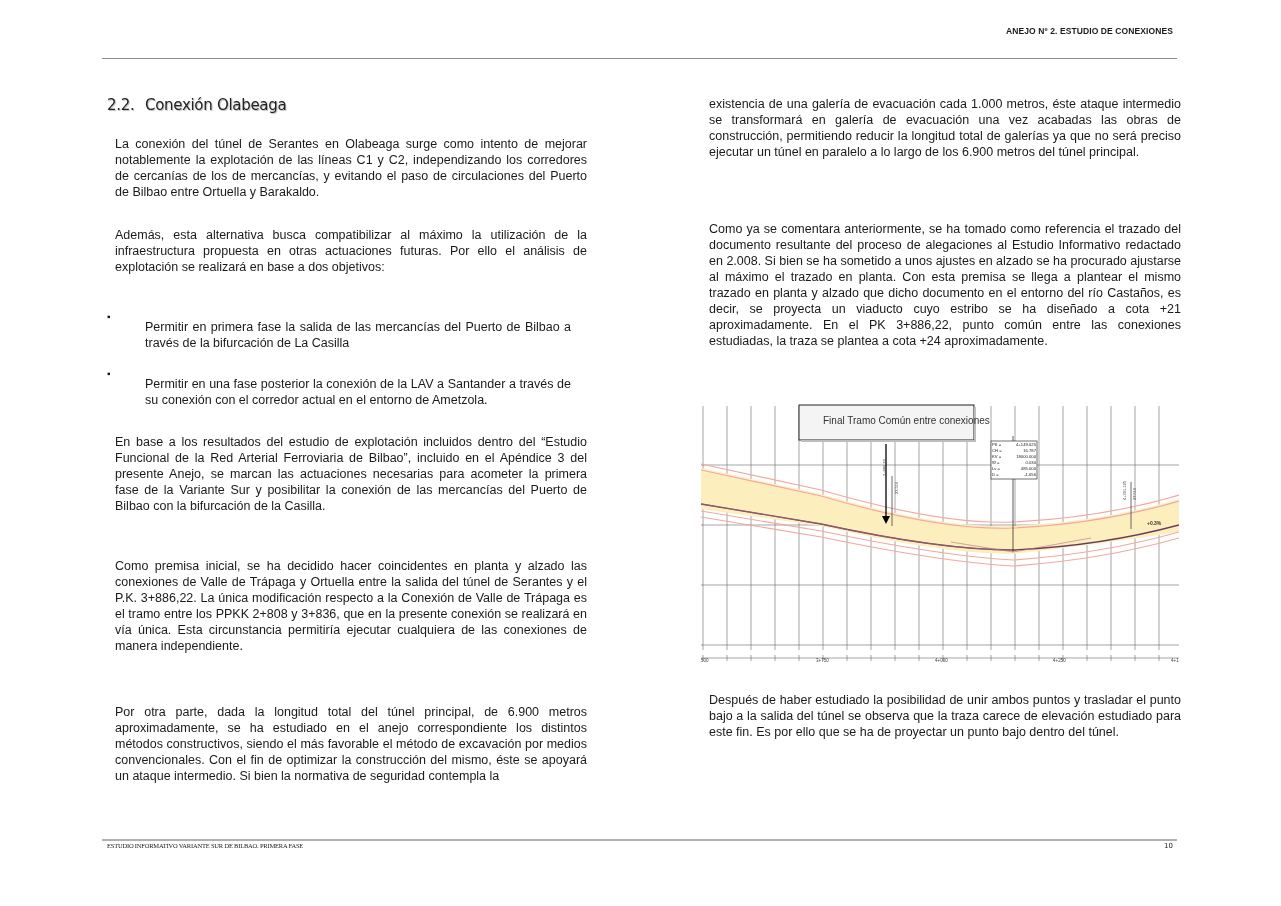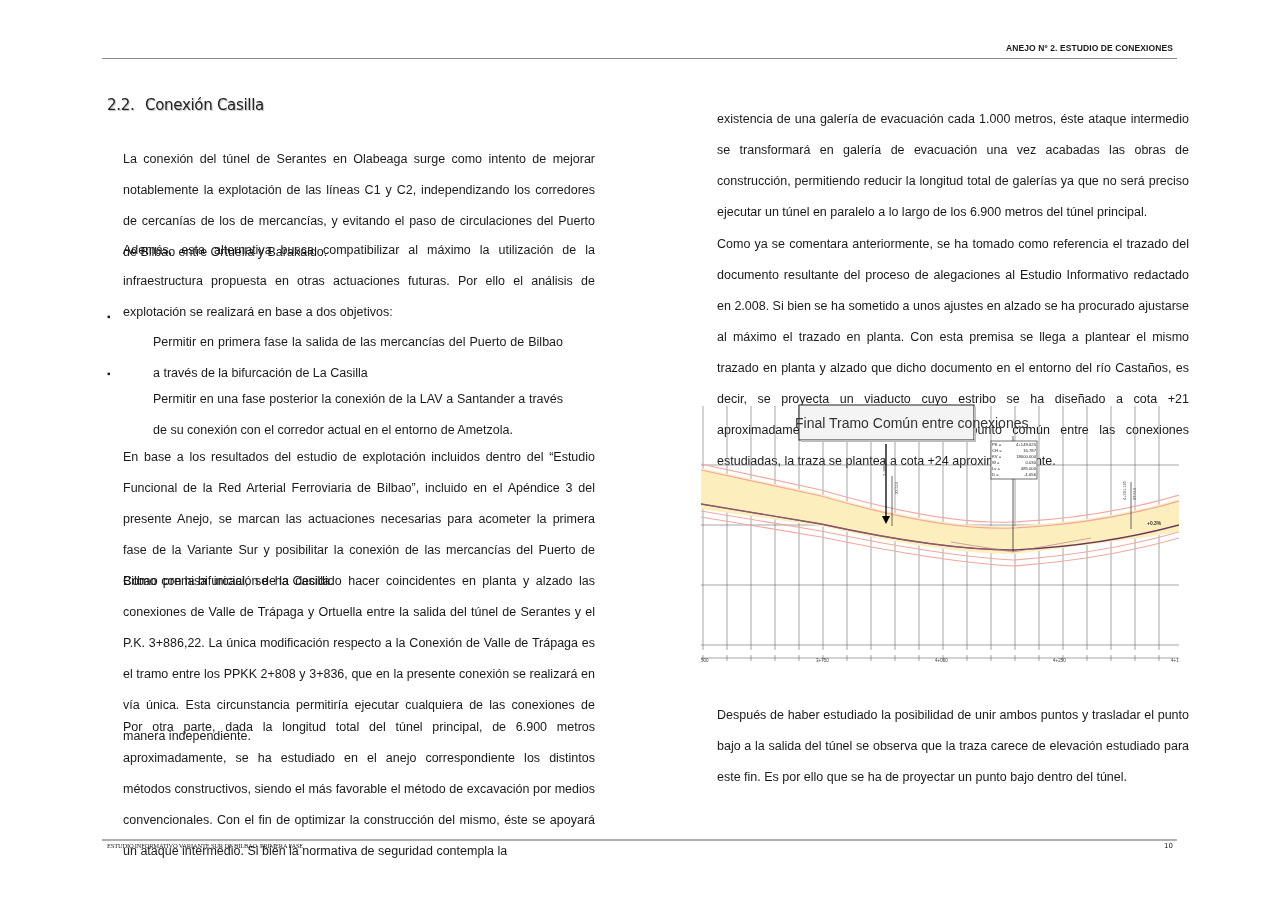--- a/index.html
+++ b/index.html
@@ -1,39 +1,39 @@
 <!DOCTYPE html>
 <html><head>
 <meta charset="utf-8">
 <style>
   html, body { margin:0; padding:0; background:#ffffff; }
   body { width:1281px; height:906px; position:relative; overflow:hidden; font-family:"Liberation Sans", sans-serif; color:#1a1a1a; }
-  .header-title { position:absolute; right:108px; top:43px; font-size:8.5px; font-weight:bold; letter-spacing:0.1px; }
+  .header-title { position:absolute; right:108px; top:26px; font-size:8.5px; font-weight:bold; letter-spacing:0.1px; }
   .header-rule { position:absolute; left:102px; width:1075px; top:58px; height:1px; background:#8c8c8c; }
   .footer-rule { position:absolute; left:102px; width:1075px; top:839px; height:2px; background:#b0b0b0; }
   .footer-left { position:absolute; left:107px; top:842px; font-size:6.5px; font-family:Liberation Serif, serif; letter-spacing:-0.2px; }
   .footer-page { position:absolute; right:108px; top:842px; font-size:7px; font-family:"DejaVu Sans", sans-serif;text-align:center; }
   .col { position:absolute; top:0; }
   .col-left { left:107px; width:472px; }
   .col-right { left:701px; width:472px; }
-  p.body { margin:16px; font-size:12.5px; line-height:31px; text-align:justify; }
+  p.body { margin:8px; font-size:12.5px; line-height:16px; text-align:justify; }
   .section-title { position:absolute; left:107px; top:96px; font-family:"DejaVu Sans", sans-serif; font-size:15px; color:#222; text-shadow:1px 1px 1px #bbb; letter-spacing:-0.3px; }
   .section-title .num { display:inline-block; width:38px; }
   .bullet { position:relative; padding-left:30px; }
   .bullet .dot { position:absolute; left:0; top:0; font-size:10px; }
   .figure { position:absolute; left:701px; top:404px; width:478px; height:262px; }
 </style>
 </head>
 <body>
 
 <div class="header-title">ANEJO Nº 2. ESTUDIO DE CONEXIONES</div>
 <div class="header-rule"></div>
 
 <div class="section-title">
-  <span class="num">2.2.</span><span>Conexión Casilla</span>
+  <span class="num">2.2.</span><span>Conexión Olabeaga</span>
 </div>
 
 <div class="col col-left">
   <p class="body" style="position:absolute;top:128px;width:472px;">La conexión del túnel de Serantes en Olabeaga surge como intento de mejorar notablemente la explotación de las líneas C1 y C2, independizando los corredores de cercanías de los de mercancías, y evitando el paso de circulaciones del Puerto de Bilbao entre Ortuella y Barakaldo.</p>
   <p class="body" style="position:absolute;top:219px;width:472px;">Además, esta alternativa busca compatibilizar al máximo la utilización de la infraestructura propuesta en otras actuaciones futuras. Por ello el análisis de explotación se realizará en base a dos objetivos:</p>
   <div class="bullet" style="position:absolute;top:311px;width:442px;">
     <span class="dot">▪</span>
     <p class="body">Permitir en primera fase la salida de las mercancías del Puerto de Bilbao a través de la bifurcación de La Casilla</p>
   </div>
   <div class="bullet" style="position:absolute;top:368px;width:442px;">
@@ -128,21 +128,21 @@
     <line x1="185" y1="40" x2="185" y2="114" stroke="#000" stroke-width="1.3"></line>
     <polygon points="181,112 189,112 185,120" fill="#000"></polygon>
 
     <rect x="98" y="1" width="175" height="35" fill="#f4f4f4" stroke="#222" stroke-width="1"></rect>
     <rect x="273" y="3" width="2" height="35" fill="#bdbdbd"></rect>
     <rect x="100" y="36" width="175" height="2" fill="#bdbdbd"></rect>
 
     <rect x="290" y="37" width="46" height="38" fill="#ffffff" stroke="#333" stroke-width="0.7"></rect>
   </svg>
 
-  <div style="position:absolute;left:88px;top:11px;font-size:14px;color:#333;padding-left:6px;">Final Tramo Común entre conexiones</div>
+  <div style="position:absolute;left:116px;top:11px;font-size:10px;color:#333;padding-left:6px;">Final Tramo Común entre conexiones</div>
 
   <div style="position:absolute;left:291px;top:38px;width:44px;font-size:4.2px;line-height:6px;color:#222;">
     <div style="display:flex;justify-content:space-between;">
         <span>PK =</span>
         <span>4+149.625</span>
       </div>
     <div style="display:flex;justify-content:space-between;">
         <span>CH =</span>
         <span>16.787</span>
       </div>

